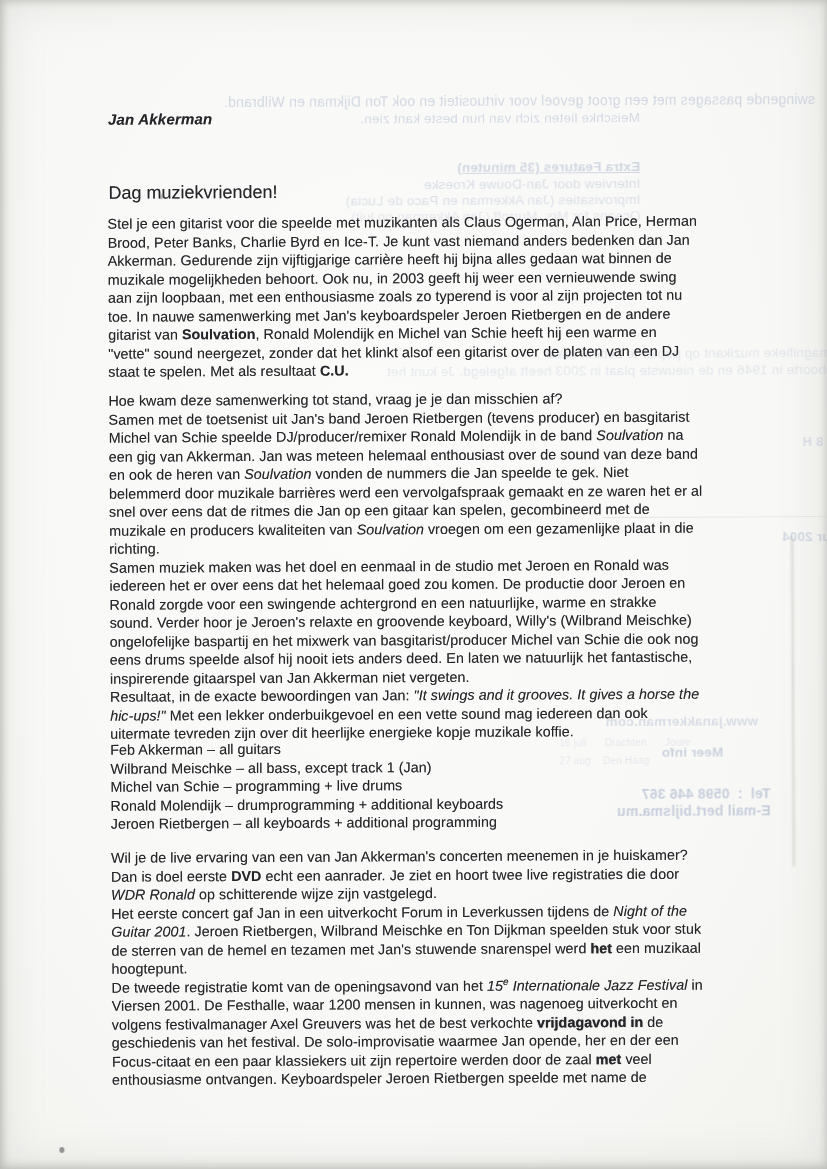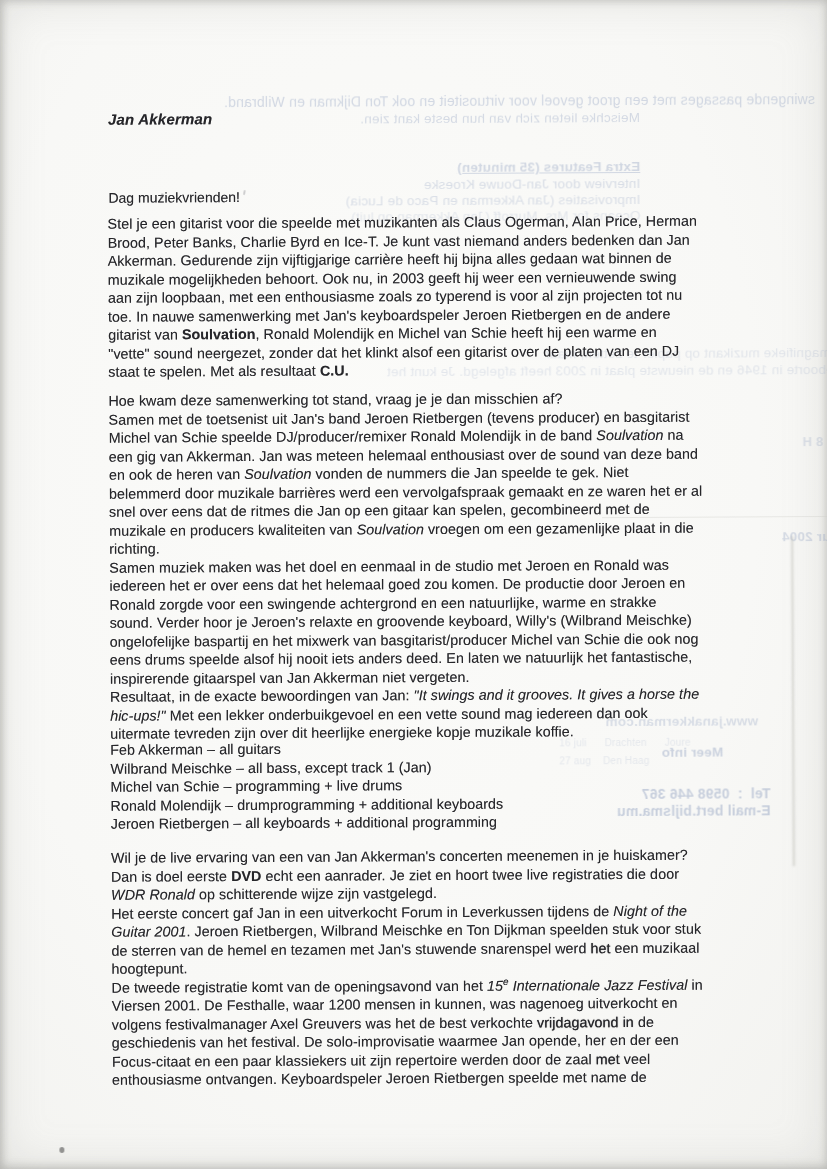--- a/index.html
+++ b/index.html
@@ -22,30 +22,30 @@
     position:absolute;left:0;top:0;width:827px;height:1169px;
     transform:rotate(-0.3deg);transform-origin:60px 120px;
   }
   
   .txt{color:#26262a;text-shadow:0 0 .5px rgba(40,40,45,.45);}
   #doc-heading{
     position:absolute;left:108px;top:111px;
     font-size:15px;font-weight:bold;letter-spacing:.2px;font-style:italic;
   }
   #doc-greeting{
-    position:absolute;left:108px;top:190px;font-size:14px;
+    position:absolute;left:108px;top:183px;font-size:18px;
   }
   .block{position:absolute;left:107px;width:660px;}
   .line{
     height:18.5px;line-height:18.5px;font-size:14.3px;
     white-space:pre;letter-spacing:.05px;
   }
   .line .b{font-weight:bold;}
   .line .i{font-style:italic;}
-  .line .w{font-weight:400;text-shadow:0 0 .8px rgba(20,20,25,.8);}
+  .line .w{font-weight:700;text-shadow:0 0 .8px rgba(20,20,25,.8);}
   .line sup{line-height:0;font-size:10px;}
   
   .ghost{
     position:absolute;color:#91a1c1;white-space:pre;
     text-align:left;letter-spacing:.2px;
     filter:blur(.4px);
   }
   .ghost.mir{transform:scaleX(-1);}
   .ghost.gb{font-weight:bold;color:#8496ba;}
   

